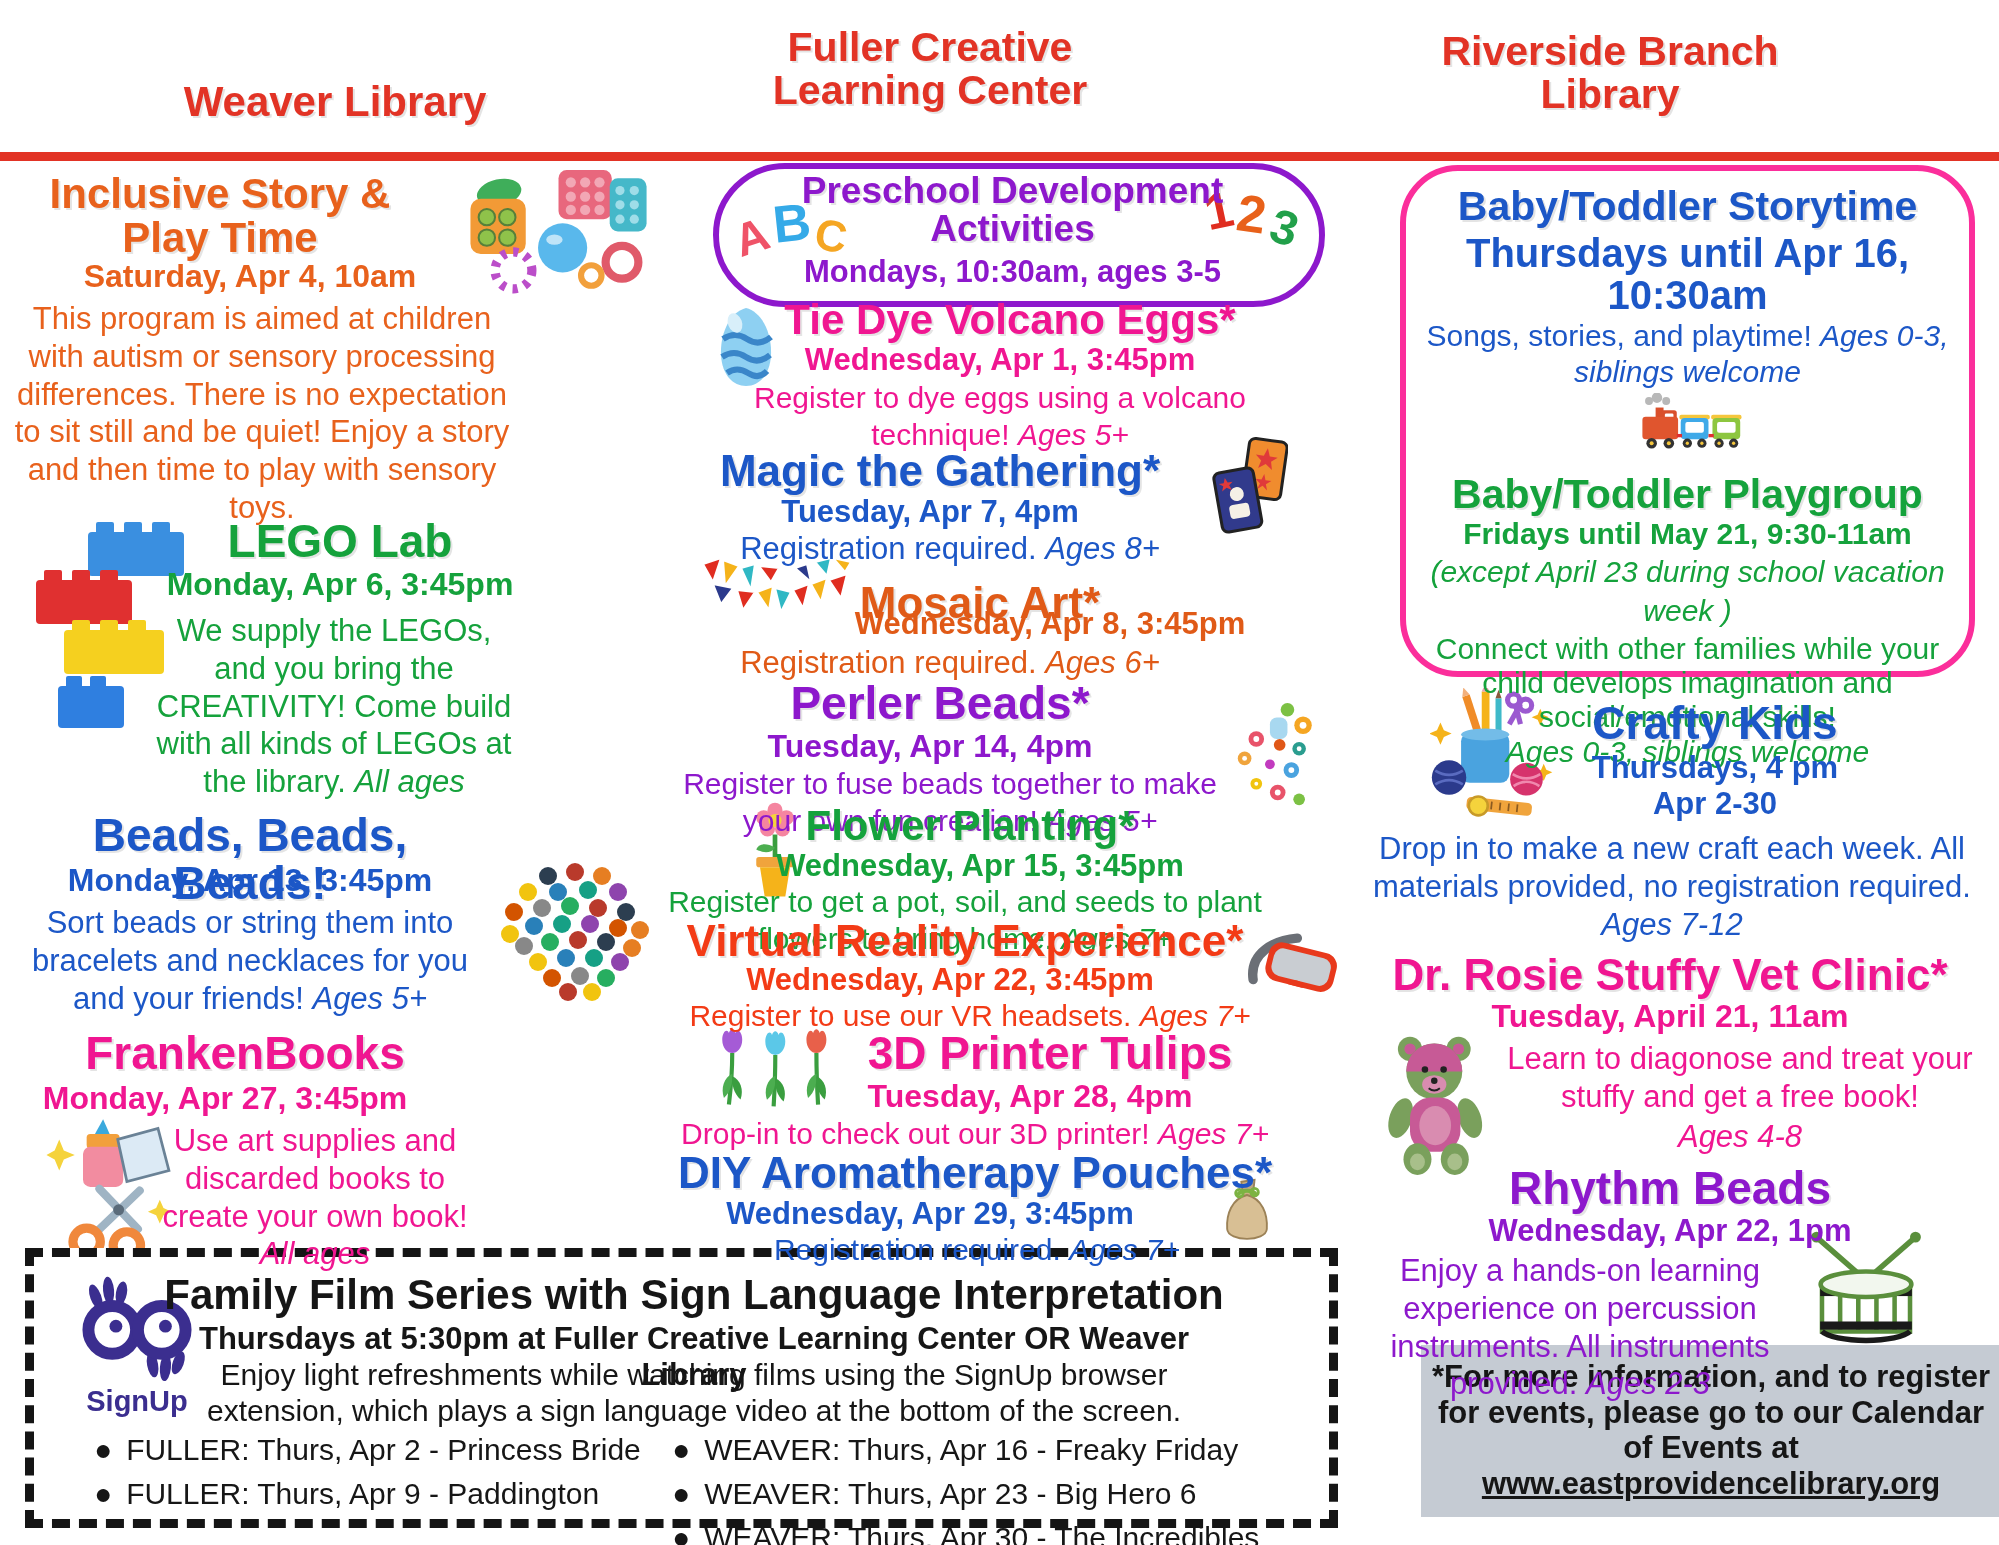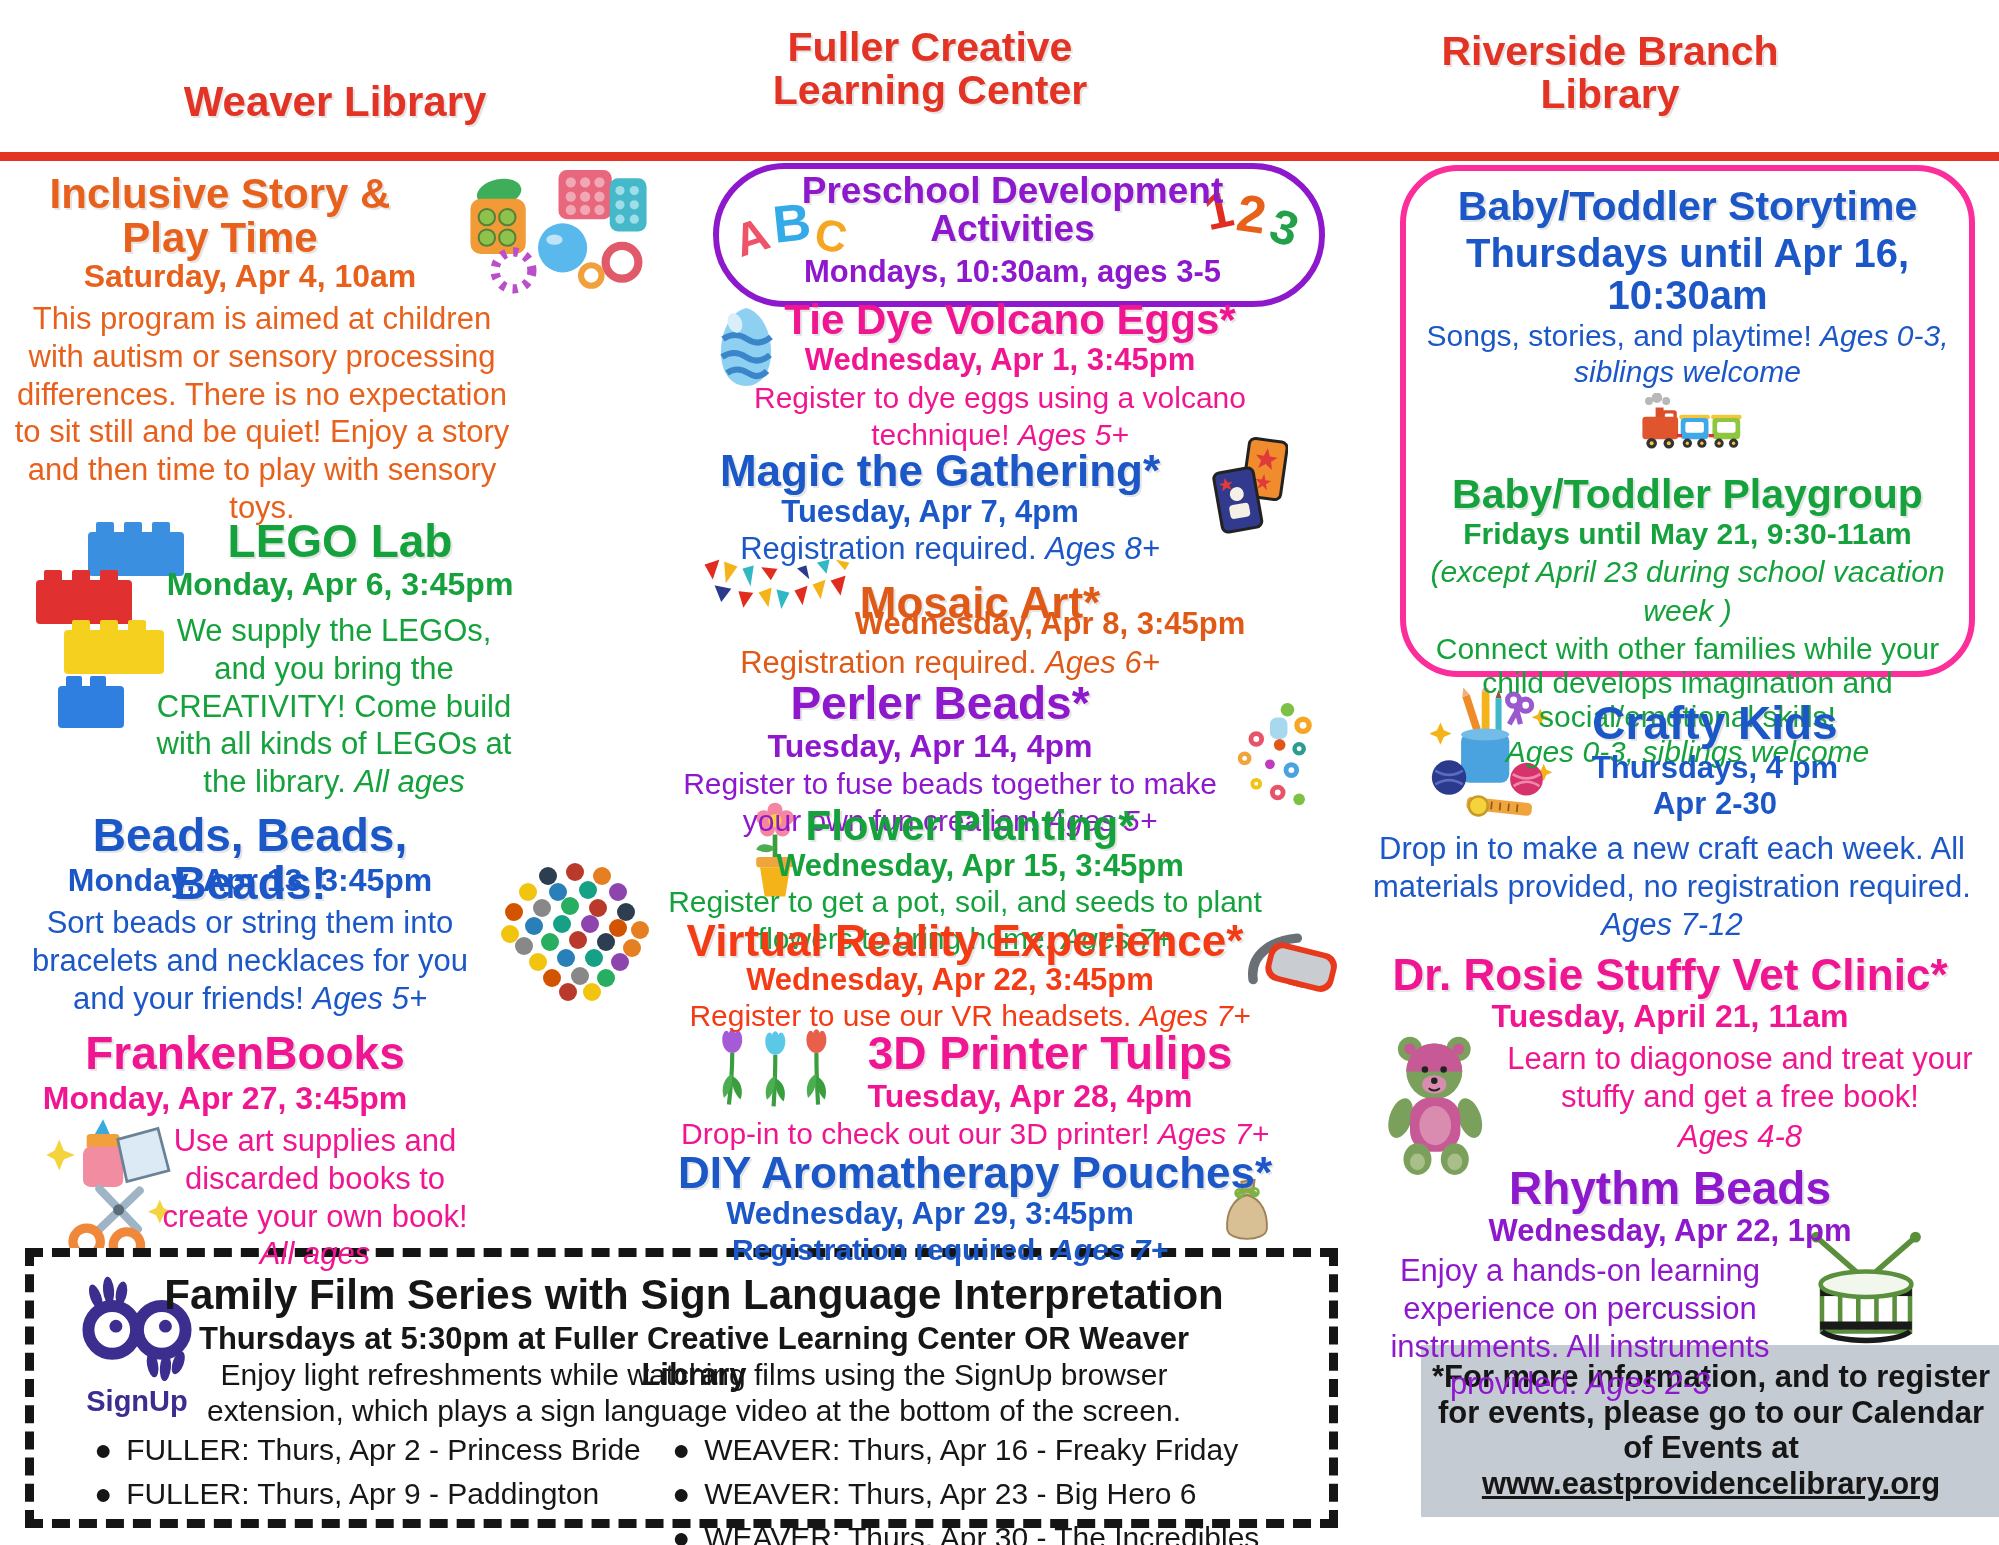--- a/index.html
+++ b/index.html
@@ -378,21 +378,21 @@
   <div class="t dt ctr c-blue" style="left:700px; top:1198px; width:460px; font-size:31px;">Wednesday, Apr 29, 3:45pm</div>
   <span class="icon" style="left:1220px; top:1178px;">
     <svg width="54" height="68" viewBox="0 0 56 72">
       <polygon points="22,4 36,2 34,20 24,20" fill="#cbb184" stroke="#9c8257" stroke-width="2"></polygon>
       <path d="M28,18 C12,22 6,38 7,54 C8,68 48,68 49,54 C50,38 44,22 28,18Z" fill="#d8bf94" stroke="#9c8257" stroke-width="2"></path>
       <path d="M18,18 C22,12 34,12 38,18" stroke="#7cb342" stroke-width="4" fill="none"></path>
       <circle cx="20" cy="16" r="4" fill="none" stroke="#7cb342" stroke-width="3"></circle>
       <circle cx="36" cy="15" r="4" fill="none" stroke="#7cb342" stroke-width="3"></circle>
     </svg>
   </span>
-  <div class="t bd ctr c-blue" style="left:690px; top:1232px; width:520px; font-size:30px;font-weight:bold;">
+  <div class="t bd ctr c-blue" style="left:717px; top:1232px; width:520px; font-size:30px;">
     <span>Registration required.</span> <i>Ages 7+</i>
   </div>
 
   <div class="pinkbox">
     <div class="tt ctr c-blue" style="font-size:41px; margin-top:4px;">Baby/Toddler Storytime</div>
     <div class="dt ctr c-blue" style="font-size:40px; margin-top:4px;">Thursdays until Apr 16, 10:30am</div>
     <div class="bd ctr c-blue" style="font-size:30px; margin-top:2px;">
       <span>Songs, stories, and playtime!</span> <i>Ages 0-3, siblings welcome</i>
     </div>
     <div class="ctr" style="margin-top:2px;">

